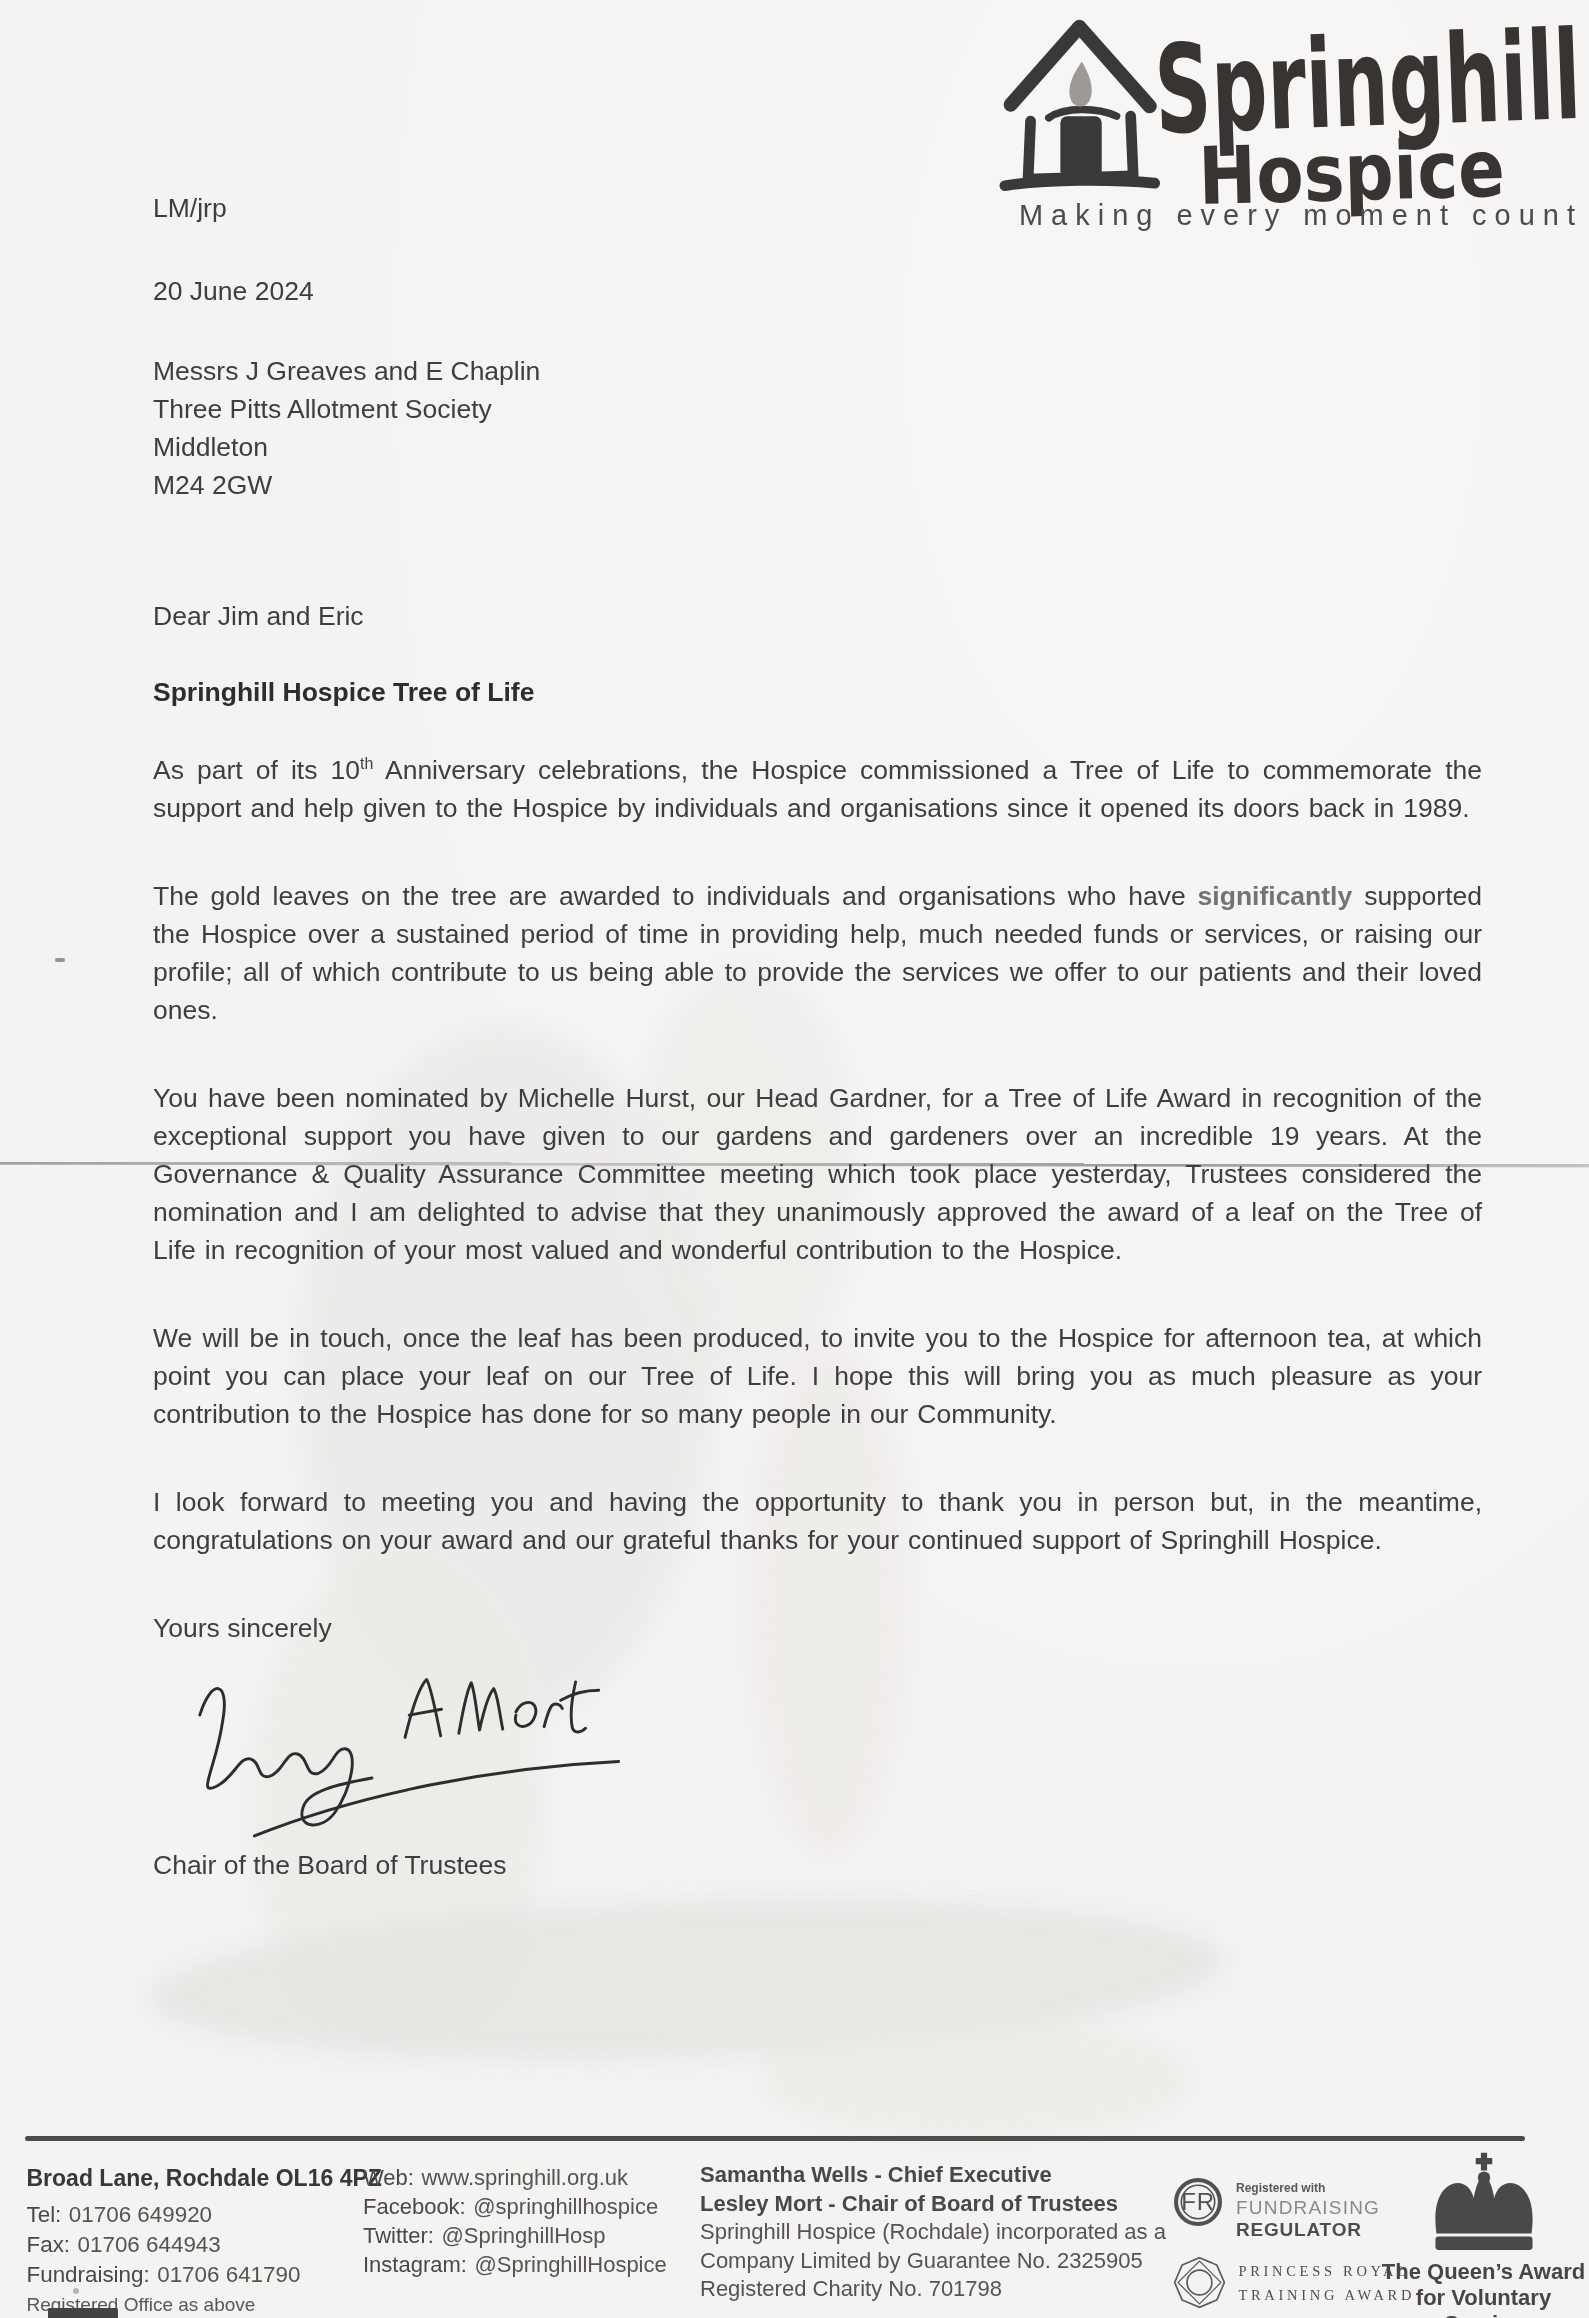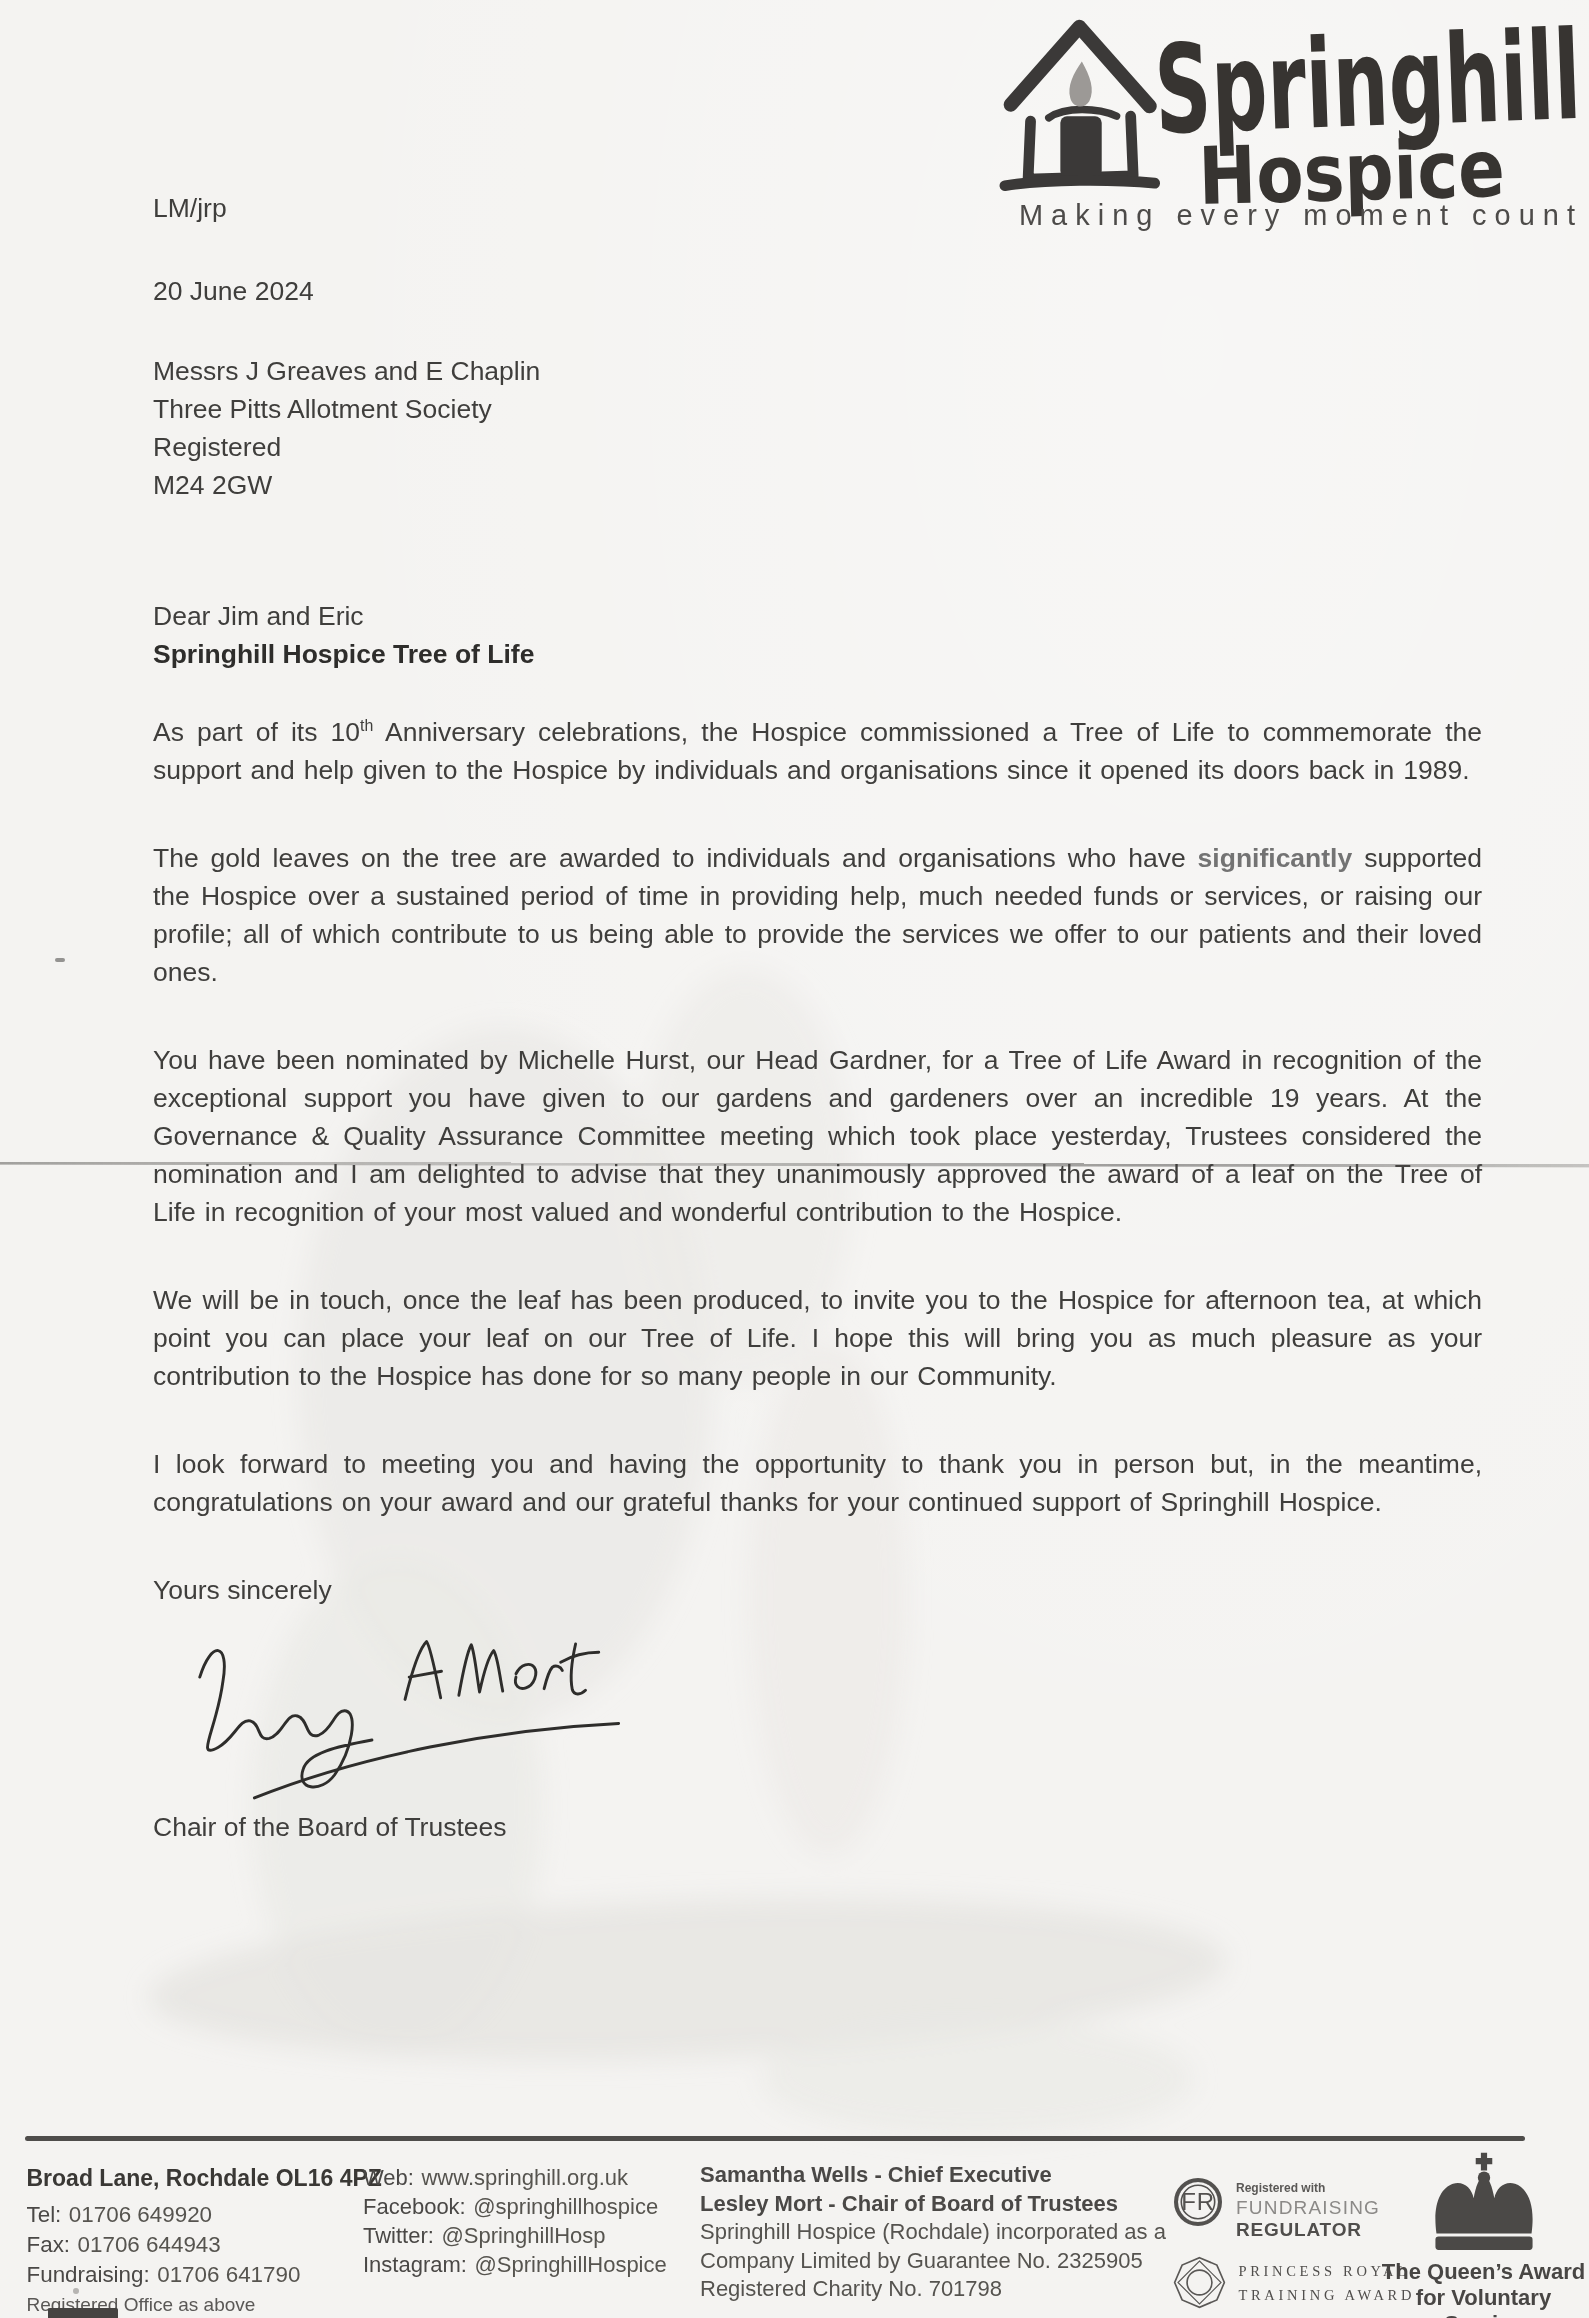--- a/index.html
+++ b/index.html
@@ -16,21 +16,21 @@
   .logo-block{position:absolute;left:994px;top:6.6px;width:596px;height:230px;z-index:2;}
   .content{
     position:absolute;left:153px;top:189px;width:1329px;z-index:2;
     font-size:26.5px;line-height:38px;
   }
   .content p{margin:0;text-align:justify;text-align-last:left;word-spacing:1.7px;}
   .ref,.date,.addr,.salutation{font-size:26.5px;}
   .date{margin-top:45px;}
   .addr{margin-top:42px;}
   .salutation{margin-top:93px;}
-  .subject{font-weight:bold;color:#2e2d2b;}
+  .subject{margin-top:38px;font-weight:bold;color:#2e2d2b;}
   .p1{margin-top:40px !important;}
   .p1 sup{font-size:60%;vertical-align:super;line-height:0;}
   .pgap{margin-top:50px !important;}
   .content strong{color:#737373;}
   .closing{margin-top:50px;}
   .signature{display:block;margin:10px 0 0 11.6px;}
   .sig-name{margin-top:3.3px;font-weight:bold;color:#2e2d2b;}
   .sig-title{color:#3f3e3c;}
   .crease{
     position:absolute;left:0;top:1163px;width:1590px;height:3.3px;z-index:4;
@@ -109,21 +109,21 @@
     </svg>
   </div>
 
   <div class="content">
     <div class="ref">LM/jrp</div>
     <div class="date">20 June 2024</div>
 
     <div class="addr">
       <div>Messrs J Greaves and E Chaplin</div>
       <div>Three Pitts Allotment Society</div>
-      <div>Registered</div>
+      <div>Middleton</div>
       <div>M24 2GW</div>
     </div>
 
     <div class="salutation">Dear Jim and Eric</div>
     <div class="subject">Springhill Hospice Tree of Life</div>
 
     <p class="p1"><span>As part of its 10</span><sup>th</sup><span> Anniversary celebrations, the Hospice commissioned a Tree of Life to commemorate the support and help given to the Hospice by individuals and organisations since it opened its doors back in 1989.</span></p>
 
     <p class="pgap"><span>The gold leaves on the tree are awarded to individuals and organisations who have </span><strong>significantly</strong><span> supported the Hospice over a sustained period of time in providing help, much needed funds or services, or raising our profile; all of which contribute to us being able to provide the services we offer to our patients and their loved ones.</span></p>
 

